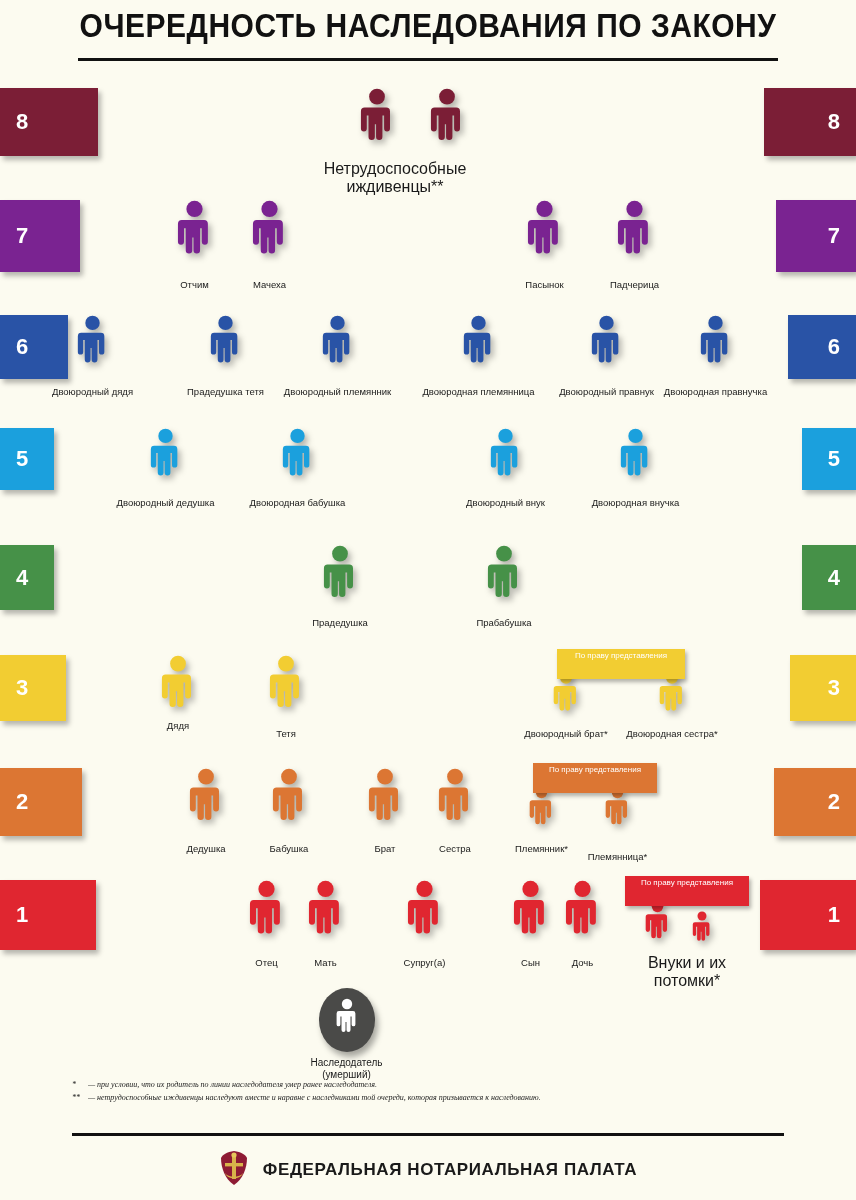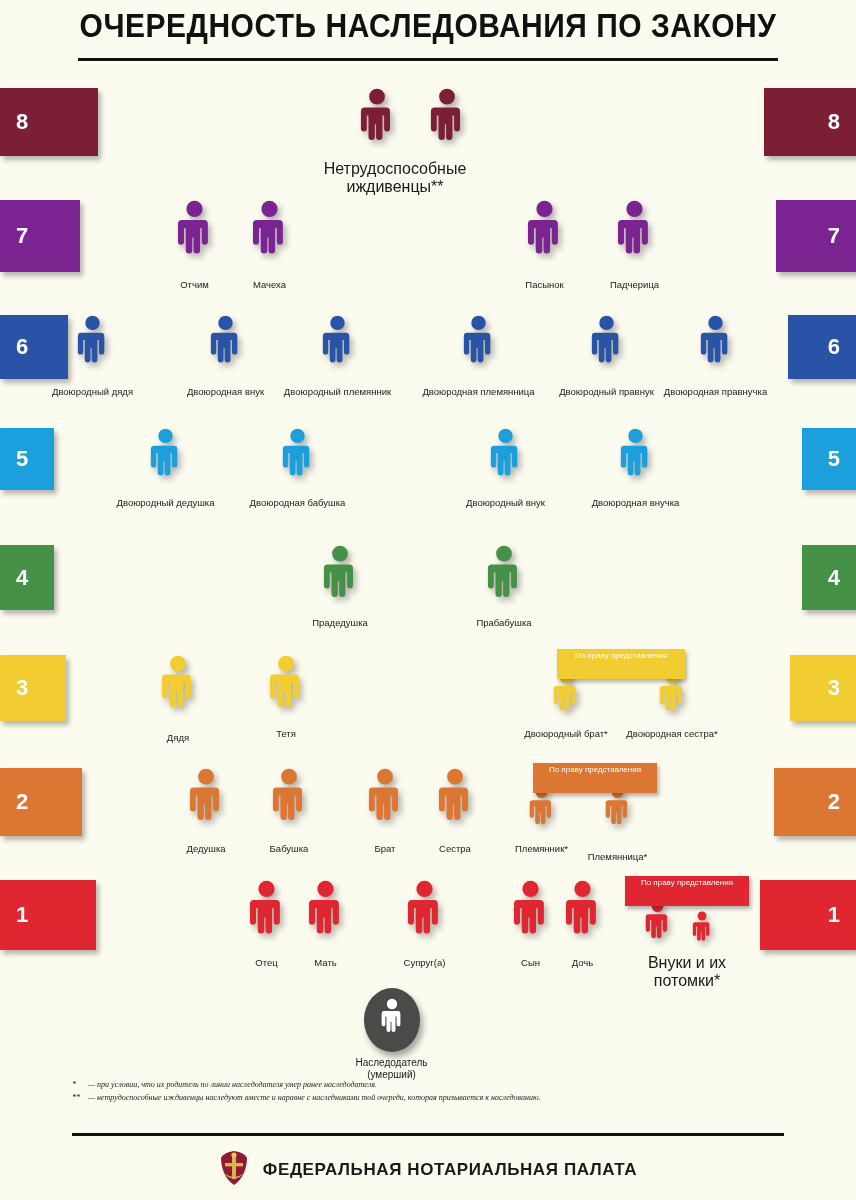--- a/index.html
+++ b/index.html
@@ -90,21 +90,20 @@
     text-align: center;
     font-family: "Liberation Sans", sans-serif;
   }
 
   
   #deceased {
     position: absolute;
     left: 0; width: 693px;
     top: 988px;
     text-align: center;
-    margin-left: 45px;
   }
   #deceased-circle {
     width: 56px; height: 64px;
     border-radius: 50%;
     background: #4a4a48;
     margin: 0 auto;
     display: flex; align-items: center; justify-content: center;
     box-shadow: 3px 5px 6px rgba(0,0,0,0.35);
   }
   #deceased-cap {
@@ -214,21 +213,21 @@
         <span>6</span>
       </div>
       <div class="figs">
         <div class="fig" style="left: 77px; top: 0px;"><span><svg width="31" height="62" viewBox="0 0 22 44">
               <circle cx="11" cy="5.6" r="5.1" fill="#2953A6"></circle>
               <path d="M5 12.6 h12 a2.4 2.4 0 0 1 2.4 2.4 v11.2 a1.9 1.9 0 0 1 -3.8 0 v-8.4 h-1.1 v13.8 a2.05 2.05 0 0 1 -4.1 0 v-8.1 h-0.8 v8.1 a2.05 2.05 0 0 1 -4.1 0 v-13.8 h-1.1 v8.4 a1.9 1.9 0 0 1 -3.8 0 v-11.2 a2.4 2.4 0 0 1 2.4 -2.4 z" fill="#2953A6"></path>
             </svg></span><div class="cap cap-wide" style="position: absolute; left: 50%; transform: translateX(-50%); top: 68px;">Двоюродный дядя</div></div>
         <div class="fig" style="left: 210px; top: 0px;"><span><svg width="31" height="62" viewBox="0 0 22 44">
               <circle cx="11" cy="5.6" r="5.1" fill="#2953A6"></circle>
               <path d="M5 12.6 h12 a2.4 2.4 0 0 1 2.4 2.4 v11.2 a1.9 1.9 0 0 1 -3.8 0 v-8.4 h-1.1 v13.8 a2.05 2.05 0 0 1 -4.1 0 v-8.1 h-0.8 v8.1 a2.05 2.05 0 0 1 -4.1 0 v-13.8 h-1.1 v8.4 a1.9 1.9 0 0 1 -3.8 0 v-11.2 a2.4 2.4 0 0 1 2.4 -2.4 z" fill="#2953A6"></path>
-            </svg></span><div class="cap cap-wide" style="position: absolute; left: 50%; transform: translateX(-50%); top: 68px;">Двоюродная внук</div></div>
+            </svg></span><div class="cap cap-wide" style="position: absolute; left: 50%; transform: translateX(-50%); top: 68px;">Прадедушка тетя</div></div>
         <div class="fig" style="left: 322px; top: 0px;"><span><svg width="31" height="62" viewBox="0 0 22 44">
               <circle cx="11" cy="5.6" r="5.1" fill="#2953A6"></circle>
               <path d="M5 12.6 h12 a2.4 2.4 0 0 1 2.4 2.4 v11.2 a1.9 1.9 0 0 1 -3.8 0 v-8.4 h-1.1 v13.8 a2.05 2.05 0 0 1 -4.1 0 v-8.1 h-0.8 v8.1 a2.05 2.05 0 0 1 -4.1 0 v-13.8 h-1.1 v8.4 a1.9 1.9 0 0 1 -3.8 0 v-11.2 a2.4 2.4 0 0 1 2.4 -2.4 z" fill="#2953A6"></path>
             </svg></span><div class="cap cap-wide" style="position: absolute; left: 50%; transform: translateX(-50%); top: 68px;">Двоюродный племянник</div></div>
         <div class="fig" style="left: 463px; top: 0px;"><span><svg width="31" height="62" viewBox="0 0 22 44">
               <circle cx="11" cy="5.6" r="5.1" fill="#2953A6"></circle>
               <path d="M5 12.6 h12 a2.4 2.4 0 0 1 2.4 2.4 v11.2 a1.9 1.9 0 0 1 -3.8 0 v-8.4 h-1.1 v13.8 a2.05 2.05 0 0 1 -4.1 0 v-8.1 h-0.8 v8.1 a2.05 2.05 0 0 1 -4.1 0 v-13.8 h-1.1 v8.4 a1.9 1.9 0 0 1 -3.8 0 v-11.2 a2.4 2.4 0 0 1 2.4 -2.4 z" fill="#2953A6"></path>
             </svg></span><div class="cap cap-wide" style="position: absolute; left: 50%; transform: translateX(-50%); top: 68px;">Двоюродная племянница</div></div>
         <div class="fig" style="left: 591px; top: 0px;"><span><svg width="31" height="62" viewBox="0 0 22 44">
               <circle cx="11" cy="5.6" r="5.1" fill="#2953A6"></circle>
@@ -288,21 +287,21 @@
       <div class="badge-num badge-left" style="background: rgb(242, 205, 50); width: 66px; height: 66px;">
         <span>3</span>
       </div>
       <div class="badge-num badge-right" style="background: rgb(242, 205, 50); width: 66px; height: 66px;">
         <span>3</span>
       </div>
       <div class="figs">
         <div class="fig" style="left: 161px; top: 0px;"><span><svg width="34" height="68" viewBox="0 0 22 44">
               <circle cx="11" cy="5.6" r="5.1" fill="#F2CD32"></circle>
               <path d="M5 12.6 h12 a2.4 2.4 0 0 1 2.4 2.4 v11.2 a1.9 1.9 0 0 1 -3.8 0 v-8.4 h-1.1 v13.8 a2.05 2.05 0 0 1 -4.1 0 v-8.1 h-0.8 v8.1 a2.05 2.05 0 0 1 -4.1 0 v-13.8 h-1.1 v8.4 a1.9 1.9 0 0 1 -3.8 0 v-11.2 a2.4 2.4 0 0 1 2.4 -2.4 z" fill="#F2CD32"></path>
-            </svg></span><div class="cap" style="position: absolute; left: 50%; transform: translateX(-50%); top: 74px;">Дядя</div></div>
+            </svg></span><div class="cap" style="position: absolute; left: 50%; transform: translateX(-50%); top: 62px;">Дядя</div></div>
         <div class="fig" style="left: 269px; top: 0px;"><span><svg width="34" height="68" viewBox="0 0 22 44">
               <circle cx="11" cy="5.6" r="5.1" fill="#F2CD32"></circle>
               <path d="M5 12.6 h12 a2.4 2.4 0 0 1 2.4 2.4 v11.2 a1.9 1.9 0 0 1 -3.8 0 v-8.4 h-1.1 v13.8 a2.05 2.05 0 0 1 -4.1 0 v-8.1 h-0.8 v8.1 a2.05 2.05 0 0 1 -4.1 0 v-13.8 h-1.1 v8.4 a1.9 1.9 0 0 1 -3.8 0 v-11.2 a2.4 2.4 0 0 1 2.4 -2.4 z" fill="#F2CD32"></path>
             </svg></span><div class="cap" style="position: absolute; left: 50%; transform: translateX(-50%); top: 70px;">Тетя</div></div>
         <div class="fig" style="left: 553px; top: 16px;"><span><svg width="26" height="52" viewBox="0 0 22 44">
               <circle cx="11" cy="5.6" r="5.1" fill="#F2CD32"></circle>
               <path d="M5 12.6 h12 a2.4 2.4 0 0 1 2.4 2.4 v11.2 a1.9 1.9 0 0 1 -3.8 0 v-8.4 h-1.1 v13.8 a2.05 2.05 0 0 1 -4.1 0 v-8.1 h-0.8 v8.1 a2.05 2.05 0 0 1 -4.1 0 v-13.8 h-1.1 v8.4 a1.9 1.9 0 0 1 -3.8 0 v-11.2 a2.4 2.4 0 0 1 2.4 -2.4 z" fill="#F2CD32"></path>
             </svg></span><div class="cap cap-wide" style="position: absolute; left: 50%; transform: translateX(-50%); top: 54px;">Двоюродный брат*</div></div>
         <div class="fig" style="left: 659px; top: 16px;"><span><svg width="26" height="52" viewBox="0 0 22 44">
               <circle cx="11" cy="5.6" r="5.1" fill="#F2CD32"></circle>

